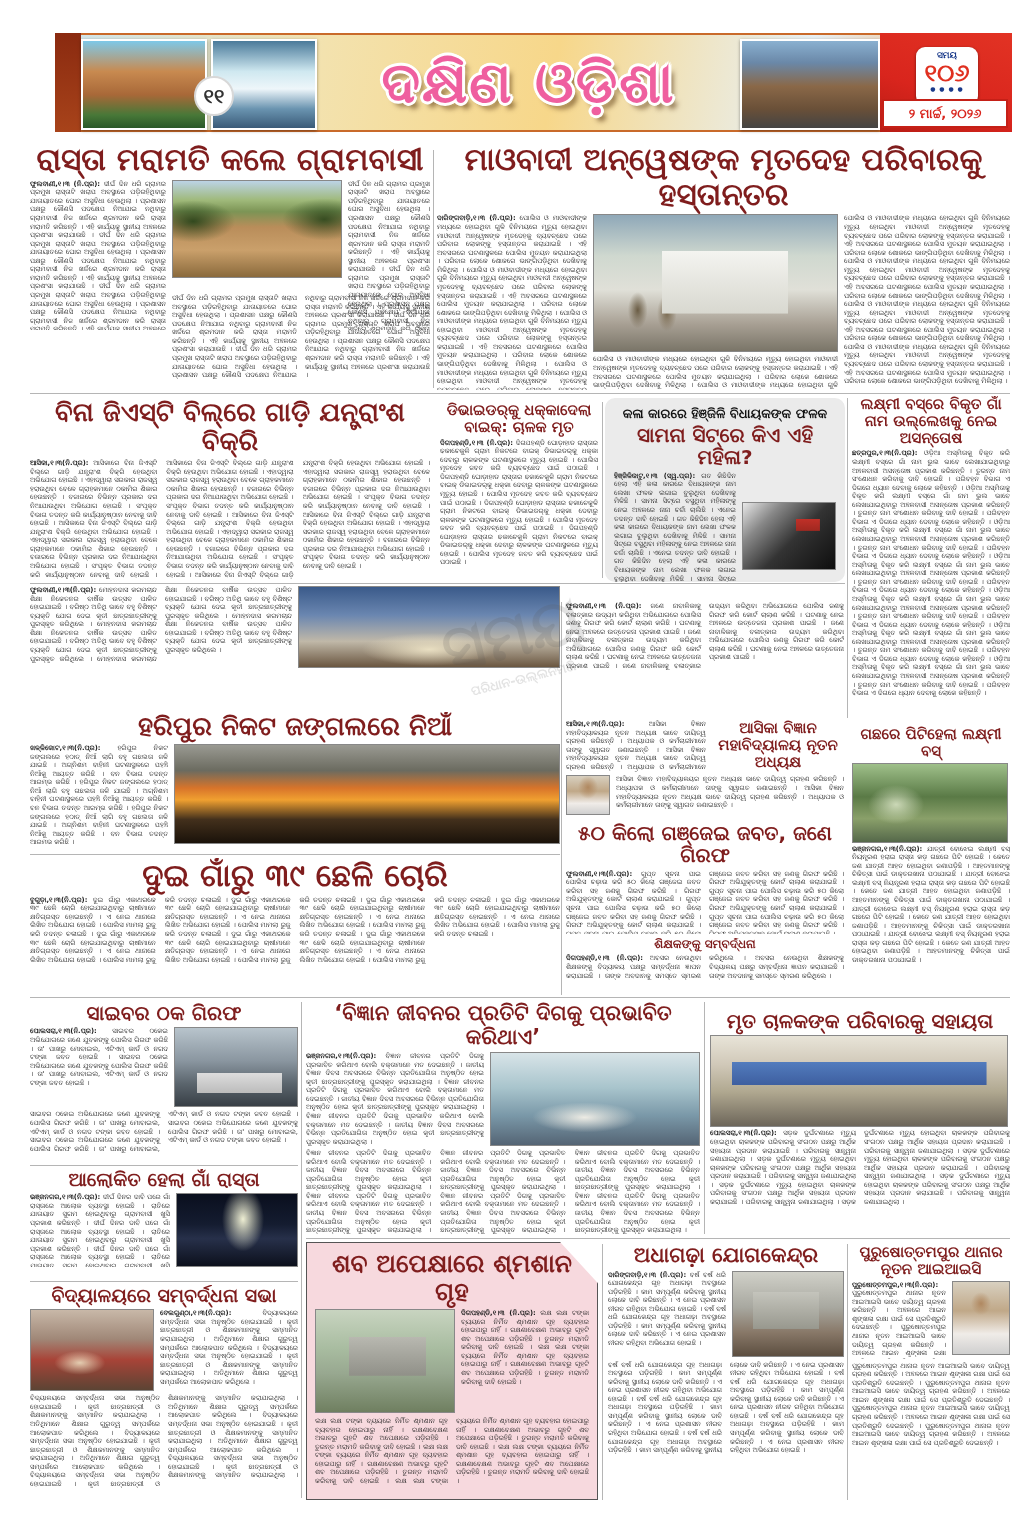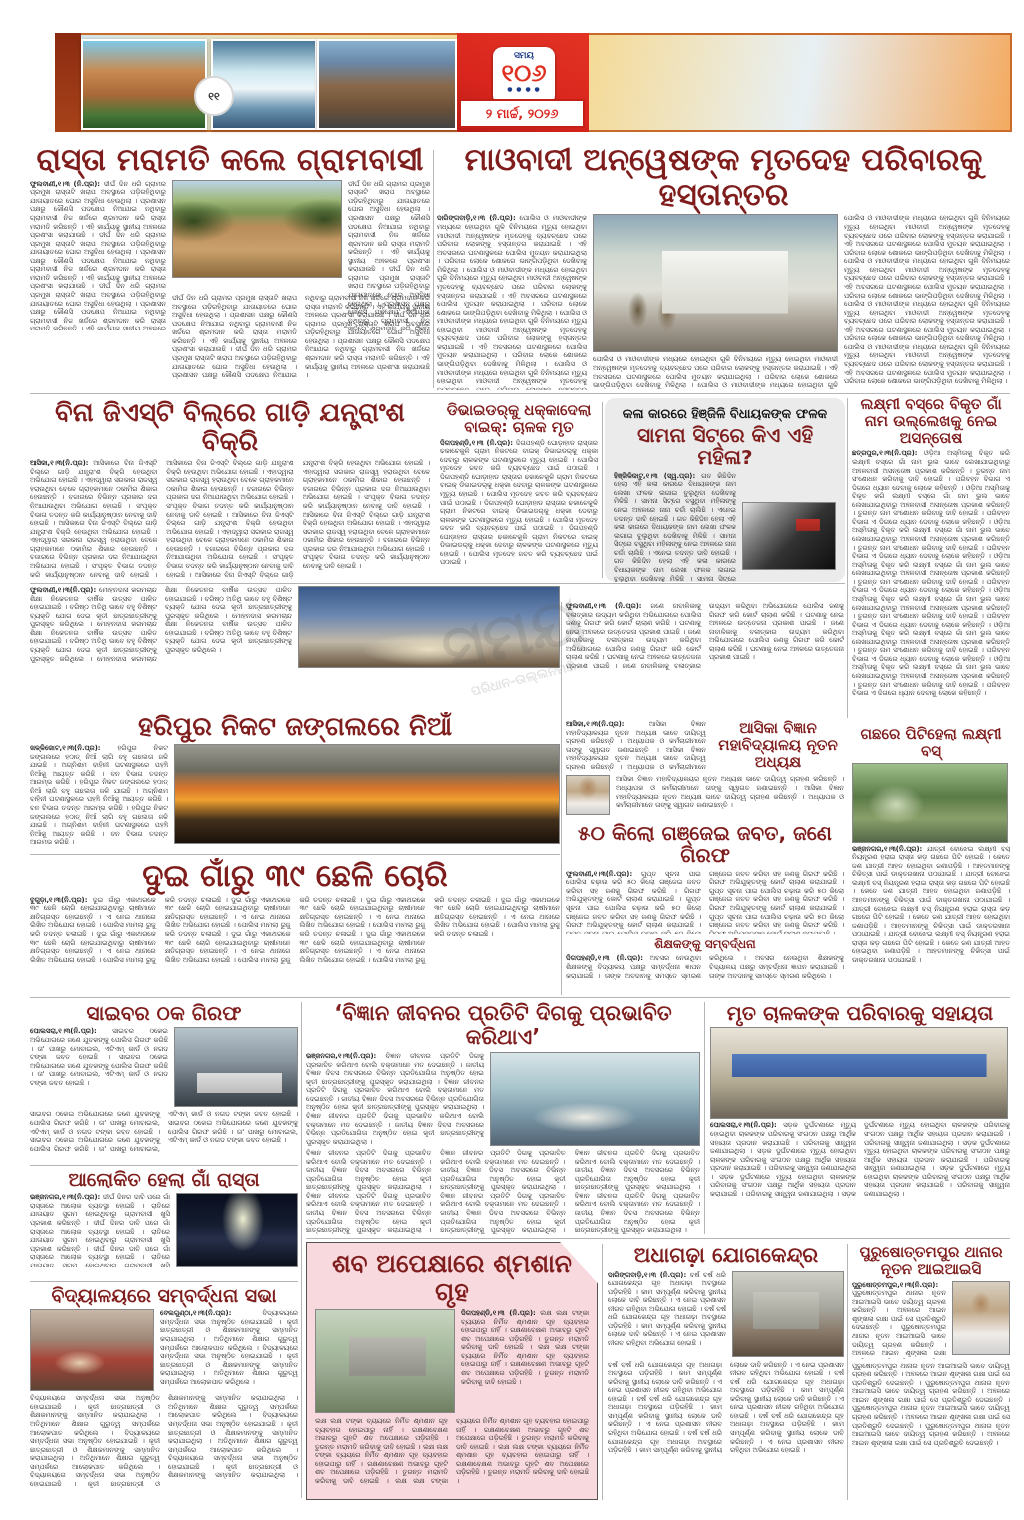--- a/index.html
+++ b/index.html
@@ -13,21 +13,21 @@
   .mh-band{width:26px;background:linear-gradient(180deg,#8a2a10,#a8431a);}
   .mh-img{height:87px;margin-top:6px;border:2px solid #fff;box-shadow:0 1px 3px rgba(0,0,0,.4);}
   .ph-temple{width:122px;background:linear-gradient(180deg,#7ec8e8 0%,#c88a50 35%,#a86838 62%,#487838 85%,#2a5828 100%);}
   .ph-falls{width:102px;margin-left:4px;background:linear-gradient(180deg,#4a7a9a 0%,#cfe8f0 35%,#eef6fa 55%,#6a94b0 78%,#3a5a78 100%);}
   .ph-mon{width:136px;background:linear-gradient(180deg,#8ab0d0 0%,#6a88a8 25%,#8a6848 52%,#6a5038 78%,#444 100%);}
   #mh-center{flex:1;display:flex;align-items:center;justify-content:center;}
   #mh-title{font-size:56px;font-weight:800;color:#ef5f9f;letter-spacing:2px;white-space:nowrap;
     text-shadow:-2px -2px 0 #fff,2px -2px 0 #fff,-2px 2px 0 #fff,2px 2px 0 #fff,-3px 0 0 #fff,3px 0 0 #fff,0 3px 0 #fff,0 -3px 0 #fff,5px 6px 5px rgba(70,35,0,.55);}
   #mh-right{position:relative;width:132px;background:linear-gradient(200deg,#e23324 0%,#d9251d 60%,#b81c14 100%);}
   #page-circle{position:absolute;left:139px;top:43px;width:36px;height:36px;border-radius:50%;background:#fff;
-    border:2px solid #d8d8d8;display:flex;align-items:center;justify-content:center;font-size:11px;font-weight:700;color:#333;z-index:5;}
+    border:2px solid #d8d8d8;display:flex;align-items:center;justify-content:center;font-size:20px;font-weight:700;color:#333;z-index:5;}
   #badge{position:absolute;left:36px;top:14px;width:62px;height:58px;background:#fff;border-radius:9px;
     box-shadow:0 1px 3px rgba(0,0,0,.5);text-align:center;padding-top:4px;box-sizing:border-box;}
   #badge .b-top{font-size:9px;font-weight:700;color:#1a3a8a;line-height:1;}
   #badge .b-num{font-size:24px;font-weight:800;color:#e03020;line-height:1.1;}
   #badge .b-dots{font-size:6px;color:#1a3a8a;letter-spacing:1px;line-height:1;}
   #datebox{position:absolute;right:4px;bottom:4px;width:122px;height:25px;background:#fff;border:2px solid #c52017;
     display:flex;align-items:center;justify-content:center;font-size:13px;font-weight:700;color:#d9251d;white-space:nowrap;}
 
   
   .art{position:absolute;overflow:hidden;box-sizing:border-box;}
@@ -103,20 +103,23 @@
 </style>
 </head>
 <body>
 
 <div id="page">
 
   <div id="masthead">
     <div class="mh-band"></div>
     <div class="mh-img ph-temple"></div>
     <div class="mh-img ph-falls"></div>
+    <div id="mh-center">
+      <div id="mh-title">ଦକ୍ଷିଣ ଓଡ଼ିଶା</div>
+    </div>
     <div class="mh-img ph-mon"></div>
     <div id="mh-right">
       <div id="badge">
         <div class="b-top">ସମୟ</div>
         <div class="b-num">୧୦୬</div>
         <div class="b-dots">● ● ● ●</div>
       </div>
       <div id="datebox">୨ ମାର୍ଚ୍ଚ, ୨୦୨୬</div>
     </div>
     <div id="page-circle">୧୧</div>
@@ -252,21 +255,21 @@
   <div class="art" style="left:306px;top:1002px;width:394px;height:232px;">
     <h2 class="hl" style="font-size:21px;">‘ବିଜ୍ଞାନ ଜୀବନର ପ୍ରତିଟି ଦିଗକୁ ପ୍ରଭାବିତ କରିଥାଏ’</h2>
     <div class="row">
       <div class="bd" style="width:178px;height:94px;overflow:hidden;"><b class="dl">ଭଞ୍ଜନଗର,୧।୩(ନି.ପ୍ର):</b> <span>ବିଜ୍ଞାନ ଜୀବନର ପ୍ରତିଟି ଦିଗକୁ ପ୍ରଭାବିତ କରିଥାଏ ବୋଲି ବକ୍ତାମାନେ ମତ ଦେଇଛନ୍ତି । ଜାତୀୟ ବିଜ୍ଞାନ ଦିବସ ଅବସରରେ ବିଭିନ୍ନ ପ୍ରତିଯୋଗିତା ଅନୁଷ୍ଠିତ ହୋଇ କୃତୀ ଛାତ୍ରଛାତ୍ରୀଙ୍କୁ ପୁରସ୍କୃତ କରାଯାଇଥିଲା । ବିଜ୍ଞାନ ଜୀବନର ପ୍ରତିଟି ଦିଗକୁ ପ୍ରଭାବିତ କରିଥାଏ ବୋଲି ବକ୍ତାମାନେ ମତ ଦେଇଛନ୍ତି । ଜାତୀୟ ବିଜ୍ଞାନ ଦିବସ ଅବସରରେ ବିଭିନ୍ନ ପ୍ରତିଯୋଗିତା ଅନୁଷ୍ଠିତ ହୋଇ କୃତୀ ଛାତ୍ରଛାତ୍ରୀଙ୍କୁ ପୁରସ୍କୃତ କରାଯାଇଥିଲା । ବିଜ୍ଞାନ ଜୀବନର ପ୍ରତିଟି ଦିଗକୁ ପ୍ରଭାବିତ କରିଥାଏ ବୋଲି ବକ୍ତାମାନେ ମତ ଦେଇଛନ୍ତି । ଜାତୀୟ ବିଜ୍ଞାନ ଦିବସ ଅବସରରେ ବିଭିନ୍ନ ପ୍ରତିଯୋଗିତା ଅନୁଷ୍ଠିତ ହୋଇ କୃତୀ ଛାତ୍ରଛାତ୍ରୀଙ୍କୁ ପୁରସ୍କୃତ କରାଯାଇଥିଲା ।</span></div>
       <div class="ph ph-sem" style="flex:1;height:94px;"></div>
     </div>
     <div class="bd cols3" style="height:100px;margin-top:3px;"><span>ବିଜ୍ଞାନ ଜୀବନର ପ୍ରତିଟି ଦିଗକୁ ପ୍ରଭାବିତ କରିଥାଏ ବୋଲି ବକ୍ତାମାନେ ମତ ଦେଇଛନ୍ତି । ଜାତୀୟ ବିଜ୍ଞାନ ଦିବସ ଅବସରରେ ବିଭିନ୍ନ ପ୍ରତିଯୋଗିତା ଅନୁଷ୍ଠିତ ହୋଇ କୃତୀ ଛାତ୍ରଛାତ୍ରୀଙ୍କୁ ପୁରସ୍କୃତ କରାଯାଇଥିଲା । ବିଜ୍ଞାନ ଜୀବନର ପ୍ରତିଟି ଦିଗକୁ ପ୍ରଭାବିତ କରିଥାଏ ବୋଲି ବକ୍ତାମାନେ ମତ ଦେଇଛନ୍ତି । ଜାତୀୟ ବିଜ୍ଞାନ ଦିବସ ଅବସରରେ ବିଭିନ୍ନ ପ୍ରତିଯୋଗିତା ଅନୁଷ୍ଠିତ ହୋଇ କୃତୀ ଛାତ୍ରଛାତ୍ରୀଙ୍କୁ ପୁରସ୍କୃତ କରାଯାଇଥିଲା । ବିଜ୍ଞାନ ଜୀବନର ପ୍ରତିଟି ଦିଗକୁ ପ୍ରଭାବିତ କରିଥାଏ ବୋଲି ବକ୍ତାମାନେ ମତ ଦେଇଛନ୍ତି । ଜାତୀୟ ବିଜ୍ଞାନ ଦିବସ ଅବସରରେ ବିଭିନ୍ନ ପ୍ରତିଯୋଗିତା ଅନୁଷ୍ଠିତ ହୋଇ କୃତୀ ଛାତ୍ରଛାତ୍ରୀଙ୍କୁ ପୁରସ୍କୃତ କରାଯାଇଥିଲା । ବିଜ୍ଞାନ ଜୀବନର ପ୍ରତିଟି ଦିଗକୁ ପ୍ରଭାବିତ କରିଥାଏ ବୋଲି ବକ୍ତାମାନେ ମତ ଦେଇଛନ୍ତି । ଜାତୀୟ ବିଜ୍ଞାନ ଦିବସ ଅବସରରେ ବିଭିନ୍ନ ପ୍ରତିଯୋଗିତା ଅନୁଷ୍ଠିତ ହୋଇ କୃତୀ ଛାତ୍ରଛାତ୍ରୀଙ୍କୁ ପୁରସ୍କୃତ କରାଯାଇଥିଲା । ବିଜ୍ଞାନ ଜୀବନର ପ୍ରତିଟି ଦିଗକୁ ପ୍ରଭାବିତ କରିଥାଏ ବୋଲି ବକ୍ତାମାନେ ମତ ଦେଇଛନ୍ତି । ଜାତୀୟ ବିଜ୍ଞାନ ଦିବସ ଅବସରରେ ବିଭିନ୍ନ ପ୍ରତିଯୋଗିତା ଅନୁଷ୍ଠିତ ହୋଇ କୃତୀ ଛାତ୍ରଛାତ୍ରୀଙ୍କୁ ପୁରସ୍କୃତ କରାଯାଇଥିଲା । ବିଜ୍ଞାନ ଜୀବନର ପ୍ରତିଟି ଦିଗକୁ ପ୍ରଭାବିତ କରିଥାଏ ବୋଲି ବକ୍ତାମାନେ ମତ ଦେଇଛନ୍ତି । ଜାତୀୟ ବିଜ୍ଞାନ ଦିବସ ଅବସରରେ ବିଭିନ୍ନ ପ୍ରତିଯୋଗିତା ଅନୁଷ୍ଠିତ ହୋଇ କୃତୀ ଛାତ୍ରଛାତ୍ରୀଙ୍କୁ ପୁରସ୍କୃତ କରାଯାଇଥିଲା ।</span></div>
   </div>
 
   <div class="art" style="left:710px;top:1002px;width:300px;height:232px;">
-    <h2 class="hl" style="font-size:20px;">ମୃତ ଚାଳକଙ୍କ ପରିବାରକୁ ସହାୟତା</h2>
+    <h2 class="hl" style="font-size:20px;margin-top:8px;">ମୃତ ଚାଳକଙ୍କ ପରିବାରକୁ ସହାୟତା</h2>
     <div class="ph ph-banner" style="width:298px;height:92px;margin:2px 0;"></div>
     <div class="bd cols2" style="height:108px;"><b class="dl">ପୋଲସରା,୧।୩(ନି.ପ୍ର):</b> <span>ସଡ଼କ ଦୁର୍ଘଟଣାରେ ମୃତ୍ୟୁ ହୋଇଥିବା ଚାଳକଙ୍କ ପରିବାରକୁ ସଂଗଠନ ପକ୍ଷରୁ ଆର୍ଥିକ ସହାୟତା ପ୍ରଦାନ କରାଯାଇଛି । ପରିବାରକୁ ସାନ୍ତ୍ୱନା ଜଣାଯାଇଥିଲା । ସଡ଼କ ଦୁର୍ଘଟଣାରେ ମୃତ୍ୟୁ ହୋଇଥିବା ଚାଳକଙ୍କ ପରିବାରକୁ ସଂଗଠନ ପକ୍ଷରୁ ଆର୍ଥିକ ସହାୟତା ପ୍ରଦାନ କରାଯାଇଛି । ପରିବାରକୁ ସାନ୍ତ୍ୱନା ଜଣାଯାଇଥିଲା । ସଡ଼କ ଦୁର୍ଘଟଣାରେ ମୃତ୍ୟୁ ହୋଇଥିବା ଚାଳକଙ୍କ ପରିବାରକୁ ସଂଗଠନ ପକ୍ଷରୁ ଆର୍ଥିକ ସହାୟତା ପ୍ରଦାନ କରାଯାଇଛି । ପରିବାରକୁ ସାନ୍ତ୍ୱନା ଜଣାଯାଇଥିଲା । ସଡ଼କ ଦୁର୍ଘଟଣାରେ ମୃତ୍ୟୁ ହୋଇଥିବା ଚାଳକଙ୍କ ପରିବାରକୁ ସଂଗଠନ ପକ୍ଷରୁ ଆର୍ଥିକ ସହାୟତା ପ୍ରଦାନ କରାଯାଇଛି । ପରିବାରକୁ ସାନ୍ତ୍ୱନା ଜଣାଯାଇଥିଲା । ସଡ଼କ ଦୁର୍ଘଟଣାରେ ମୃତ୍ୟୁ ହୋଇଥିବା ଚାଳକଙ୍କ ପରିବାରକୁ ସଂଗଠନ ପକ୍ଷରୁ ଆର୍ଥିକ ସହାୟତା ପ୍ରଦାନ କରାଯାଇଛି । ପରିବାରକୁ ସାନ୍ତ୍ୱନା ଜଣାଯାଇଥିଲା । ସଡ଼କ ଦୁର୍ଘଟଣାରେ ମୃତ୍ୟୁ ହୋଇଥିବା ଚାଳକଙ୍କ ପରିବାରକୁ ସଂଗଠନ ପକ୍ଷରୁ ଆର୍ଥିକ ସହାୟତା ପ୍ରଦାନ କରାଯାଇଛି । ପରିବାରକୁ ସାନ୍ତ୍ୱନା ଜଣାଯାଇଥିଲା ।</span></div>
   </div>
 
   <div class="hrule" style="left:30px;top:1165px;width:268px;"></div>
 
   <div class="art" style="left:30px;top:1169px;width:268px;height:108px;">
     <h2 class="hl" style="font-size:19px;">ଆଲୋକିତ ହେଲା ଗାଁ ରାସ୍ତା</h2>
     <div class="row">
       <div class="bd" style="flex:1;height:74px;overflow:hidden;"><b class="dl">ଭଞ୍ଜନଗର,୧।୩(ନି.ପ୍ର):</b> <span>ଦୀର୍ଘ ଦିନର ଦାବି ପରେ ଗାଁ ରାସ୍ତାରେ ଆଲୋକ ବ୍ୟବସ୍ଥା ହୋଇଛି । ରାତିରେ ଯାତାୟାତ ସୁଗମ ହୋଇଥିବାରୁ ଗ୍ରାମବାସୀ ଖୁସି ପ୍ରକାଶ କରିଛନ୍ତି । ଦୀର୍ଘ ଦିନର ଦାବି ପରେ ଗାଁ ରାସ୍ତାରେ ଆଲୋକ ବ୍ୟବସ୍ଥା ହୋଇଛି । ରାତିରେ ଯାତାୟାତ ସୁଗମ ହୋଇଥିବାରୁ ଗ୍ରାମବାସୀ ଖୁସି ପ୍ରକାଶ କରିଛନ୍ତି । ଦୀର୍ଘ ଦିନର ଦାବି ପରେ ଗାଁ ରାସ୍ତାରେ ଆଲୋକ ବ୍ୟବସ୍ଥା ହୋଇଛି । ରାତିରେ ଯାତାୟାତ ସୁଗମ ହୋଇଥିବାରୁ ଗ୍ରାମବାସୀ ଖୁସି ପ୍ରକାଶ କରିଛନ୍ତି ।</span></div>

